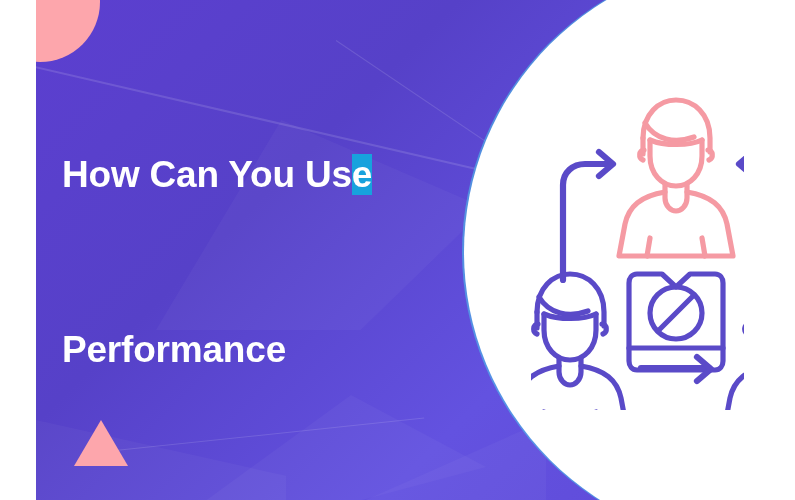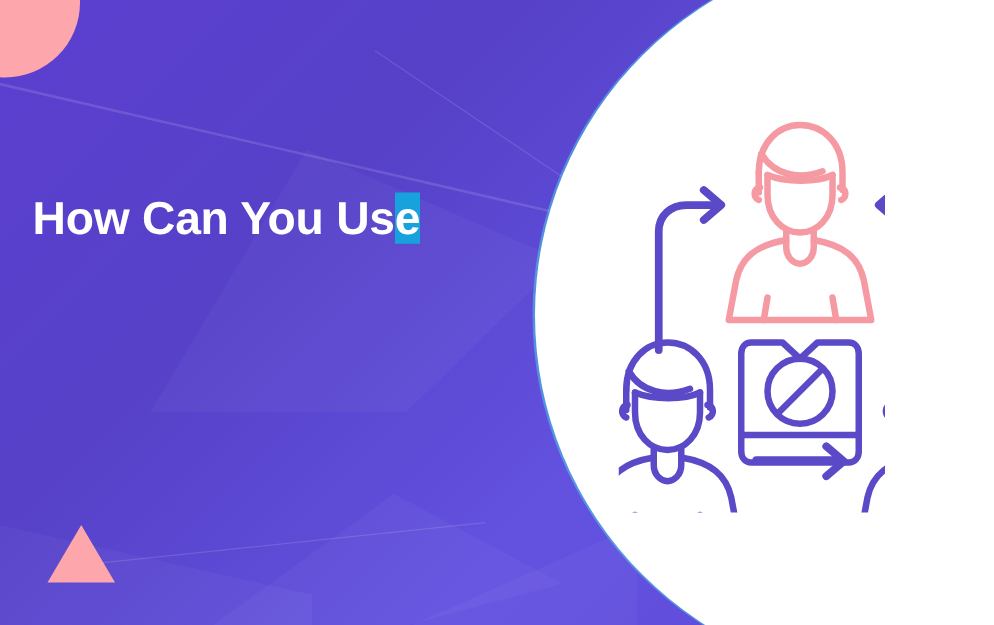--- a/index.html
+++ b/index.html
@@ -7,20 +7,21 @@
     padding: 0;
     background: #ffffff;
   }
   #banner {
     position: relative;
     width: 708px;
     height: 500px;
     overflow: hidden;
     font-family: "Liberation Sans", sans-serif;
     background: linear-gradient(135deg, #5c3fd0 0%, #5641c8 35%, #6352e0 70%, #5f4ad8 100%);
+    margin-left: 36px;
   }
 
   
   .bg-shapes {
     position: absolute;
     inset: 0;
     pointer-events: none;
   }
   .streak {
     position: absolute;
@@ -107,21 +108,21 @@
     <div class="poly" style="left:120px; top:120px; width:330px; height:210px; clip-path: polygon(0% 100%, 38% 0%, 100% 42%, 62% 100%);"></div>
     <div class="poly" style="left:150px; top:395px; width:300px; height:120px; clip-path: polygon(0% 100%, 55% 0%, 100% 60%, 40% 100%);"></div>
     <div class="poly" style="left:0px; top:420px; width:250px; height:90px; clip-path: polygon(0% 0%, 100% 62%, 100% 100%, 0% 100%);"></div>
     <div class="poly" style="left:250px; top:420px; width:260px; height:90px; clip-path: polygon(22% 100%, 100% 0%, 100% 100%);"></div>
   </div>
 
   <div class="corner-circle"></div>
   <div class="corner-triangle"></div>
   <div class="white-circle"></div>
 
-  <h1 class="headline"><span>How Can You Us</span><span class="sel">e</span><br><br><br></h1>
+  <h1 class="headline"><span>How Can You Us</span><span class="sel">e</span><br><br><br><span>Performance</span></h1>
 
   <div class="illustration">
     <svg viewBox="0 0 290 330" xmlns="http://www.w3.org/2000/svg" fill="none" stroke-linecap="round" stroke-linejoin="round">
 
       <g stroke="#f59aa3" stroke-width="5.2">
 
         <path d="M112 58 C112 34 128 20 145 20 C163 20 179 34 179 58 L179 72"></path>
         <path d="M112 58 L112 74"></path>
 
         <path d="M119 60 L119 76 C119 94 131 106 145 106 C159 106 171 94 171 76 L171 60"></path>

